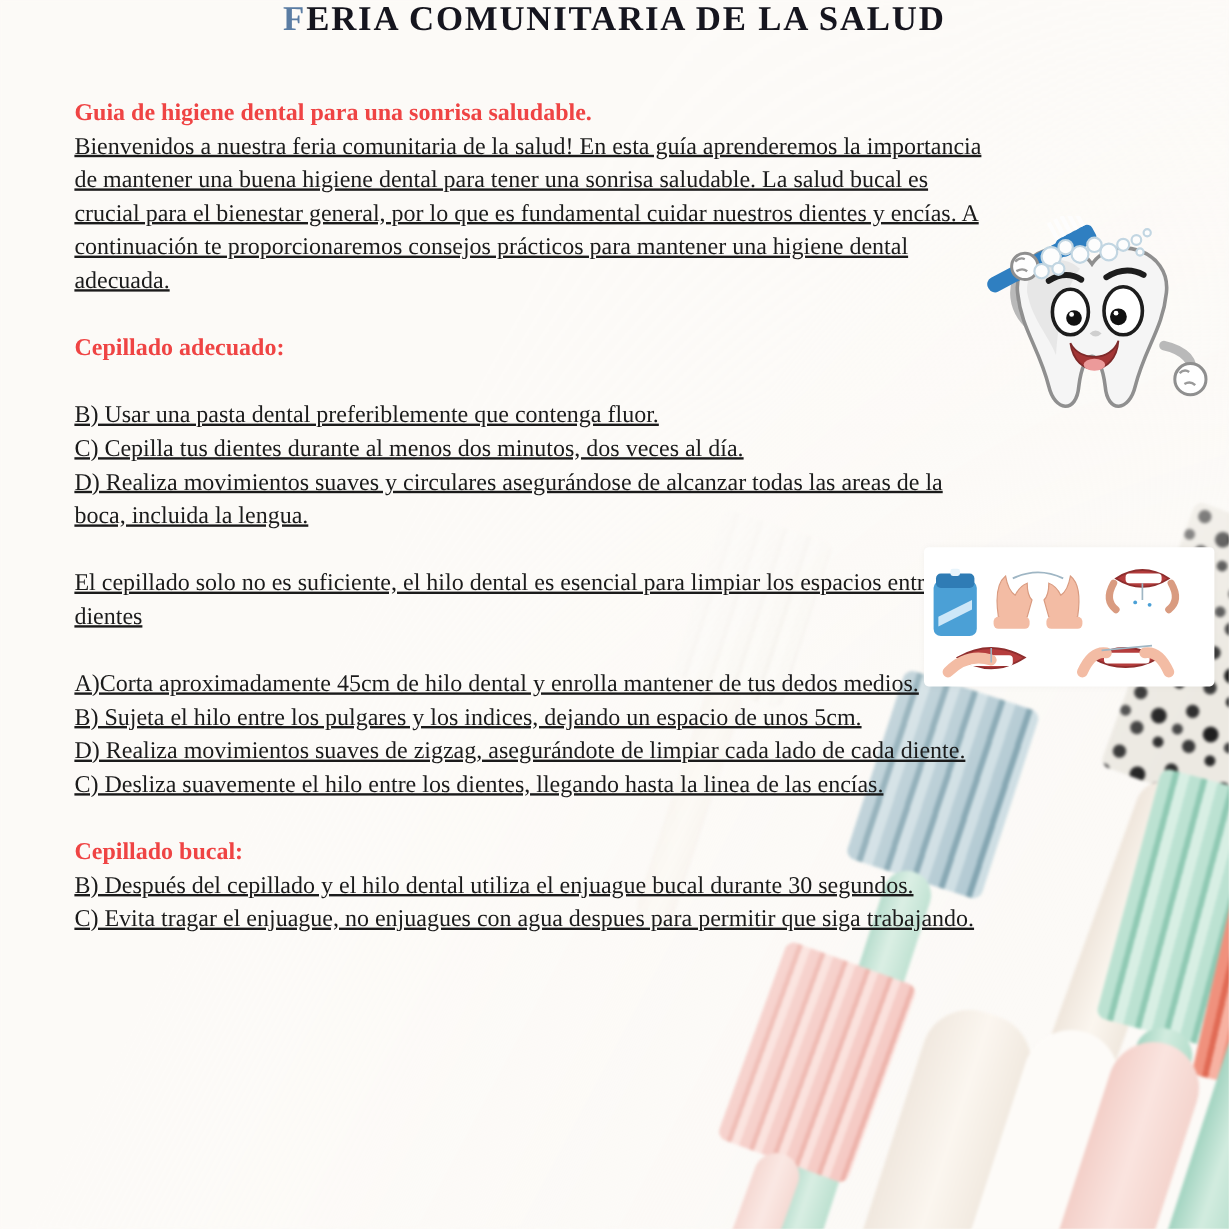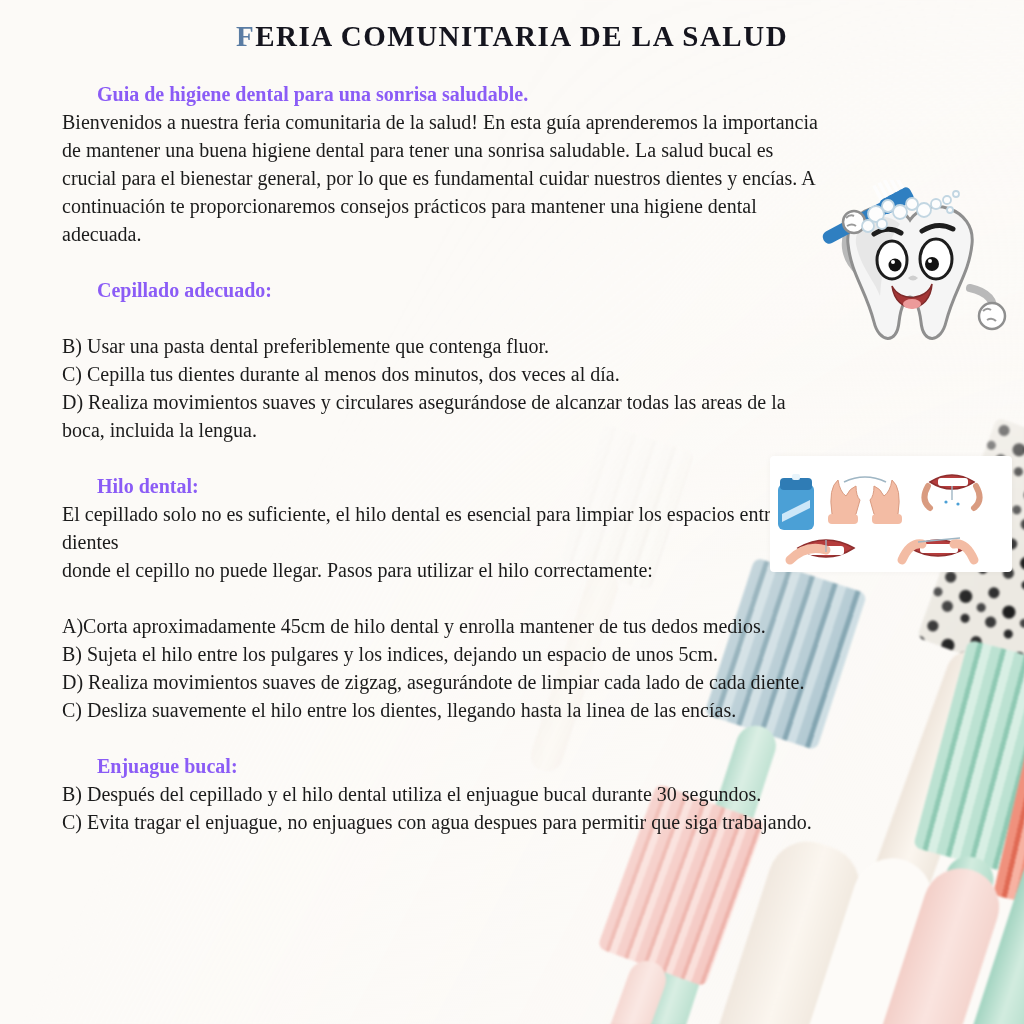--- a/index.html
+++ b/index.html
@@ -42,32 +42,32 @@
 
   .bg-fade { position:absolute; inset:0;
     background:
       linear-gradient(118deg,#fcfaf7 36%,rgba(252,250,247,.82) 52%,rgba(252,250,247,.32) 68%,rgba(252,250,247,0) 84%),
       linear-gradient(180deg,rgba(252,250,247,.95) 0%,rgba(252,250,247,.55) 32%,rgba(252,250,247,0) 55%);
   }
 
   
   .content { position:absolute; inset:0; }
   .page-title {
-    position:absolute; top:20px; left:0; width:100%;
+    position:absolute; top:0; left:0; width:100%;
     text-align:center; font-size:29px; font-weight:bold;
     letter-spacing:1.5px; color:#15151e;
   }
   .page-title .accent { color:#5a7ca3; }
 
   .doc {
     position:absolute; left:62px; top:80px; width:760px;
     font-size:20px; line-height:28px;
   }
-  .doc h2 { font-size:20px; line-height:28px; font-weight:bold; color:#8b5cf6;margin-left:35px; }
-  .doc p, .doc .line { font-weight:normal; }
+  .doc h2 { font-size:20px; line-height:28px; font-weight:bold; color:#ef4444; }
+  .doc p, .doc .line { font-weight:normal;text-decoration:underline; }
   .gap { height:28px; }
 
   
   .tooth-mascot { position:absolute; left:804px; top:180px; width:214px; height:180px; }
 
   
   .floss-panel { position:absolute; left:770px; top:456px; width:242px; height:116px;
     background:#fff; border-radius:4px; box-shadow:0 0 6px rgba(0,0,0,.04); }
 </style>
 </head>
@@ -124,32 +124,30 @@
     <div class="gap"></div>
 
     <h2>Cepillado adecuado:</h2>
     <div class="gap"></div>
 
     <div class="line">B) Usar una pasta dental preferiblemente que contenga fluor.</div>
     <div class="line">C) Cepilla tus dientes durante al menos dos minutos, dos veces al día.</div>
     <div class="line">D) Realiza movimientos suaves y circulares asegurándose de alcanzar todas las areas de la boca, incluida la lengua.</div>
     <div class="gap"></div>
 
-    <h2>Hilo dental:</h2>
     <div class="line">El cepillado solo no es suficiente, el hilo dental es esencial para limpiar los espacios entre los dientes</div>
-    <div class="line">donde el cepillo no puede llegar. Pasos para utilizar el hilo correctamente:</div>
     <div class="gap"></div>
 
     <div class="line">A)Corta aproximadamente 45cm de hilo dental y enrolla mantener de tus dedos medios.</div>
     <div class="line">B) Sujeta el hilo entre los pulgares y los indices, dejando un espacio de unos 5cm.</div>
     <div class="line">D) Realiza movimientos suaves de zigzag, asegurándote de limpiar cada lado de cada diente.</div>
     <div class="line">C) Desliza suavemente el hilo entre los dientes, llegando hasta la linea de las encías.</div>
     <div class="gap"></div>
 
-    <h2>Enjuague bucal:</h2>
+    <h2>Cepillado bucal:</h2>
     <div class="line">B) Después del cepillado y el hilo dental utiliza el enjuague bucal durante 30 segundos.</div>
     <div class="line">C) Evita tragar el enjuague, no enjuagues con agua despues para permitir que siga trabajando.</div>
     <div class="gap"></div>
 
   </div>
 
   <svg class="tooth-mascot" viewBox="0 0 214 180" xmlns="http://www.w3.org/2000/svg">
 
     <path d="M56,92 C40,78 38,58 50,44" fill="none" stroke="#b9b9b9" stroke-width="9" stroke-linecap="round"></path>
 

